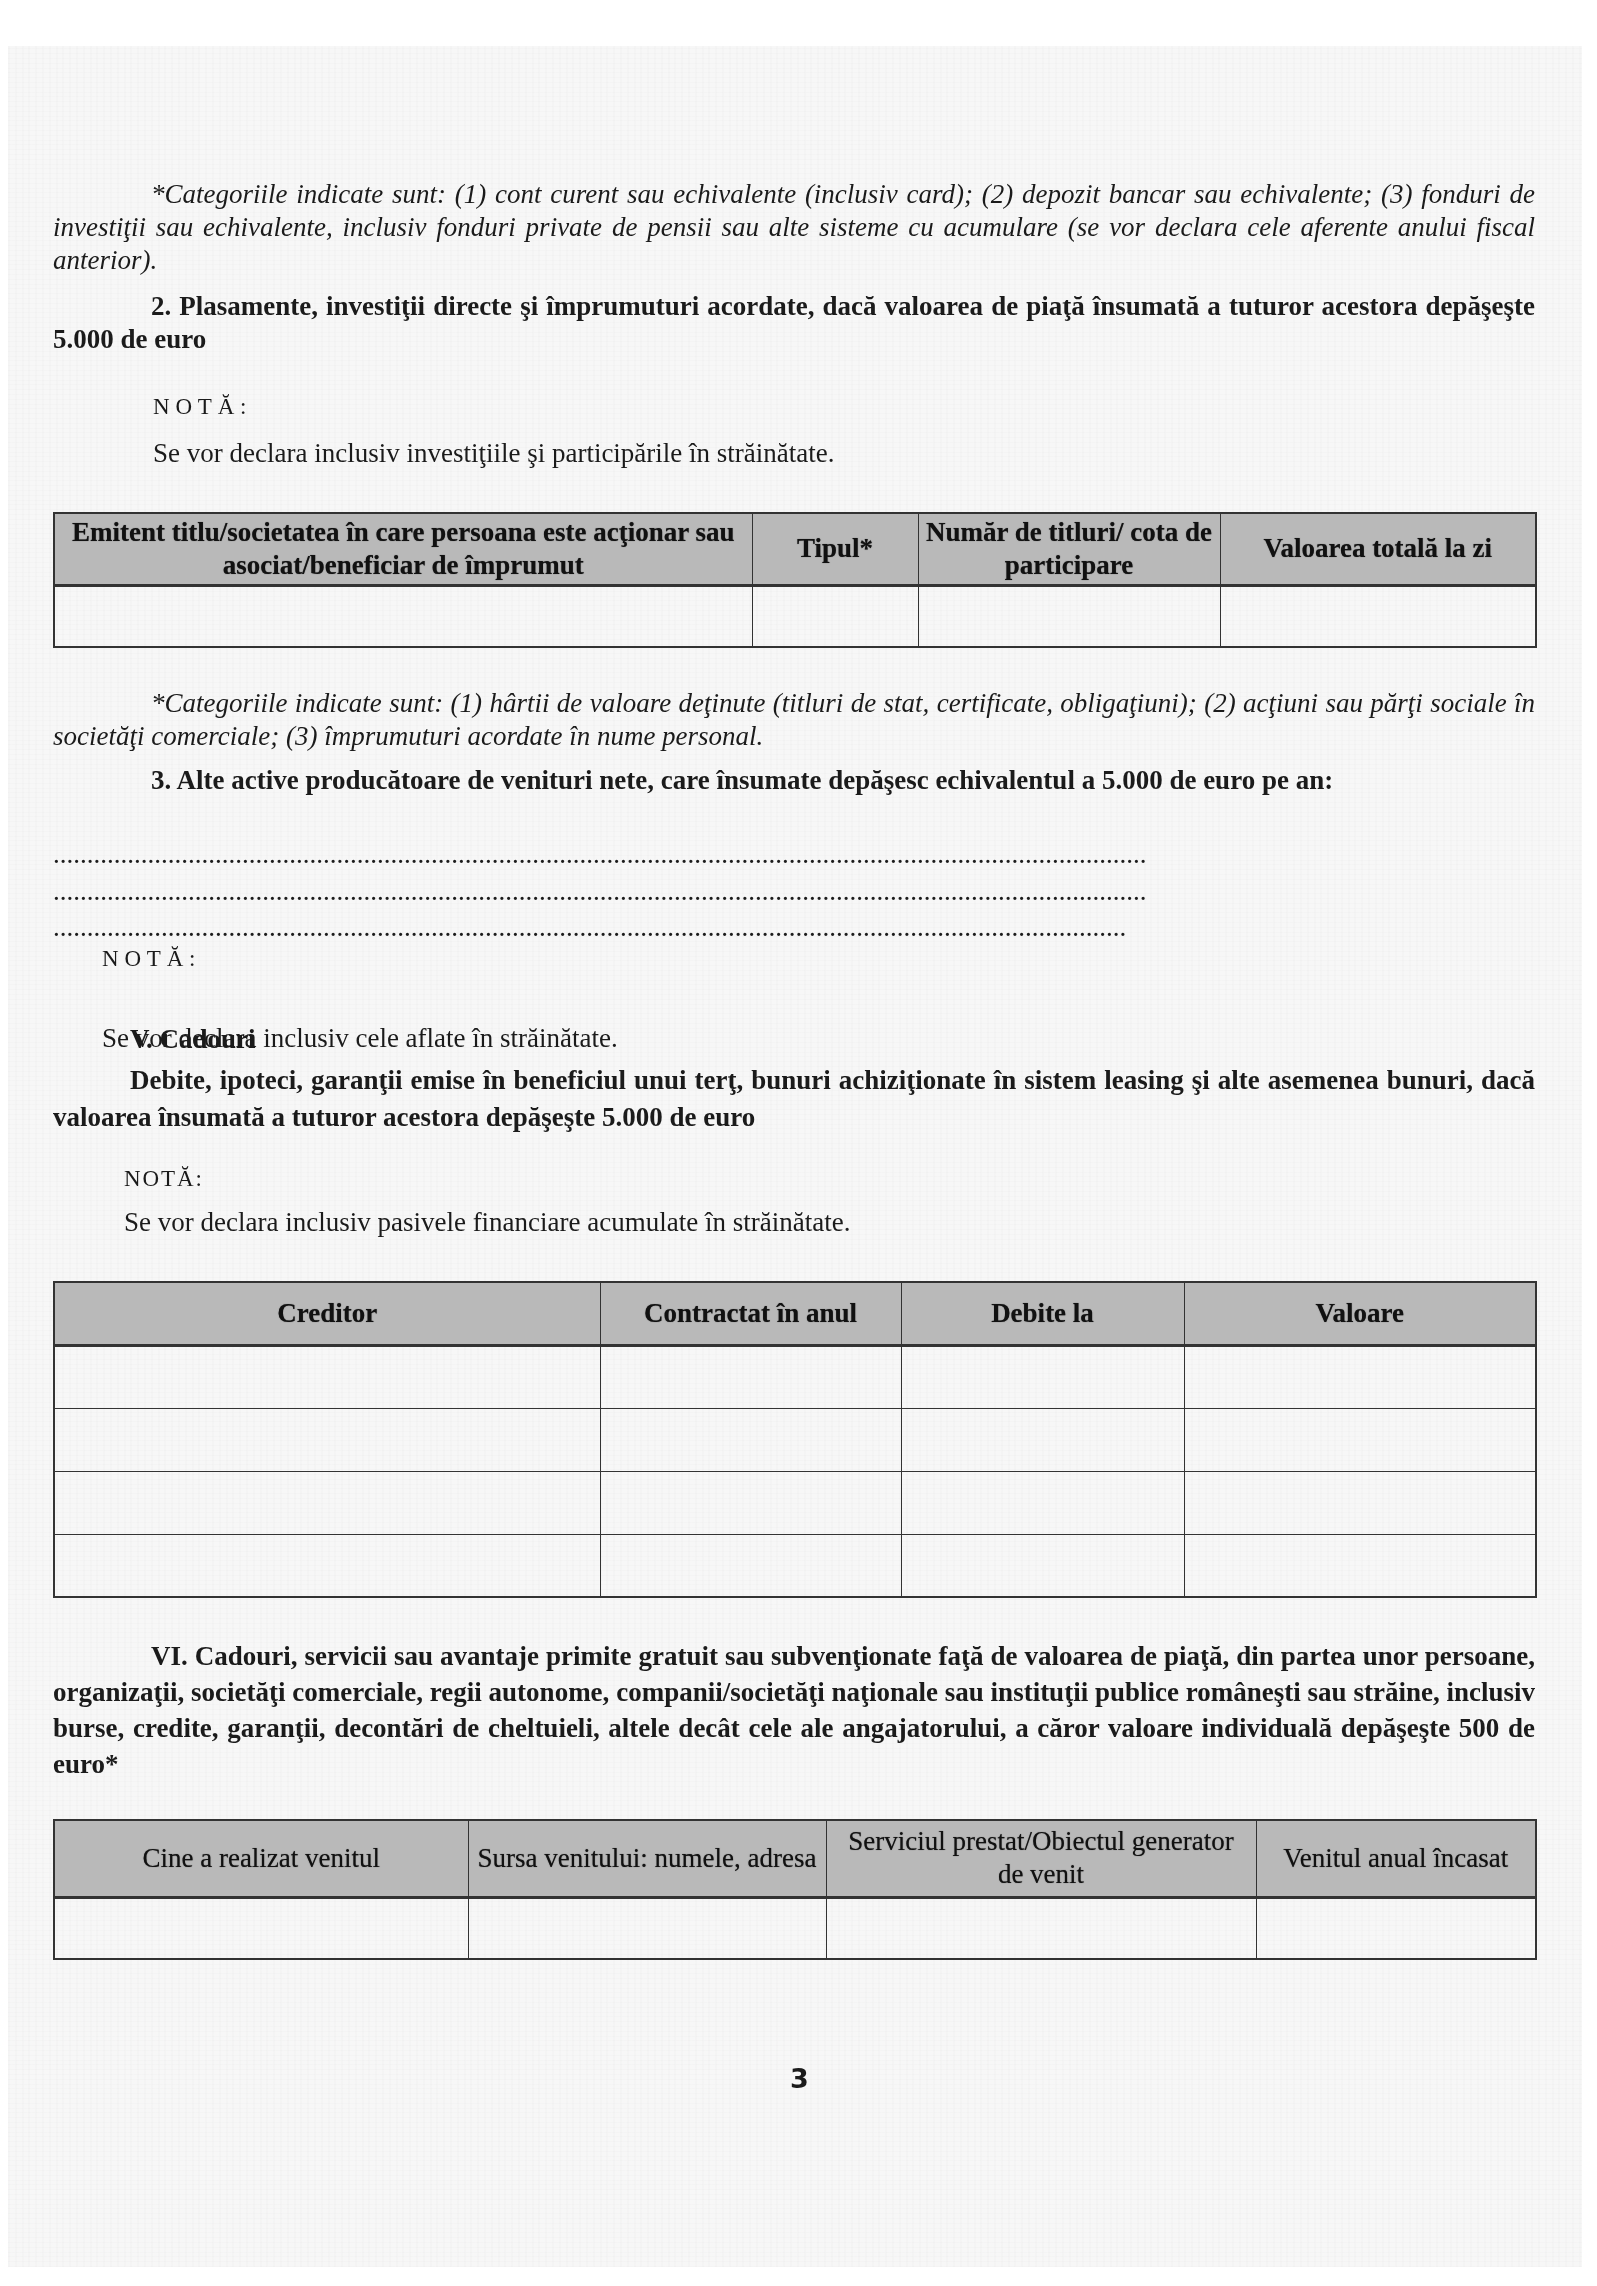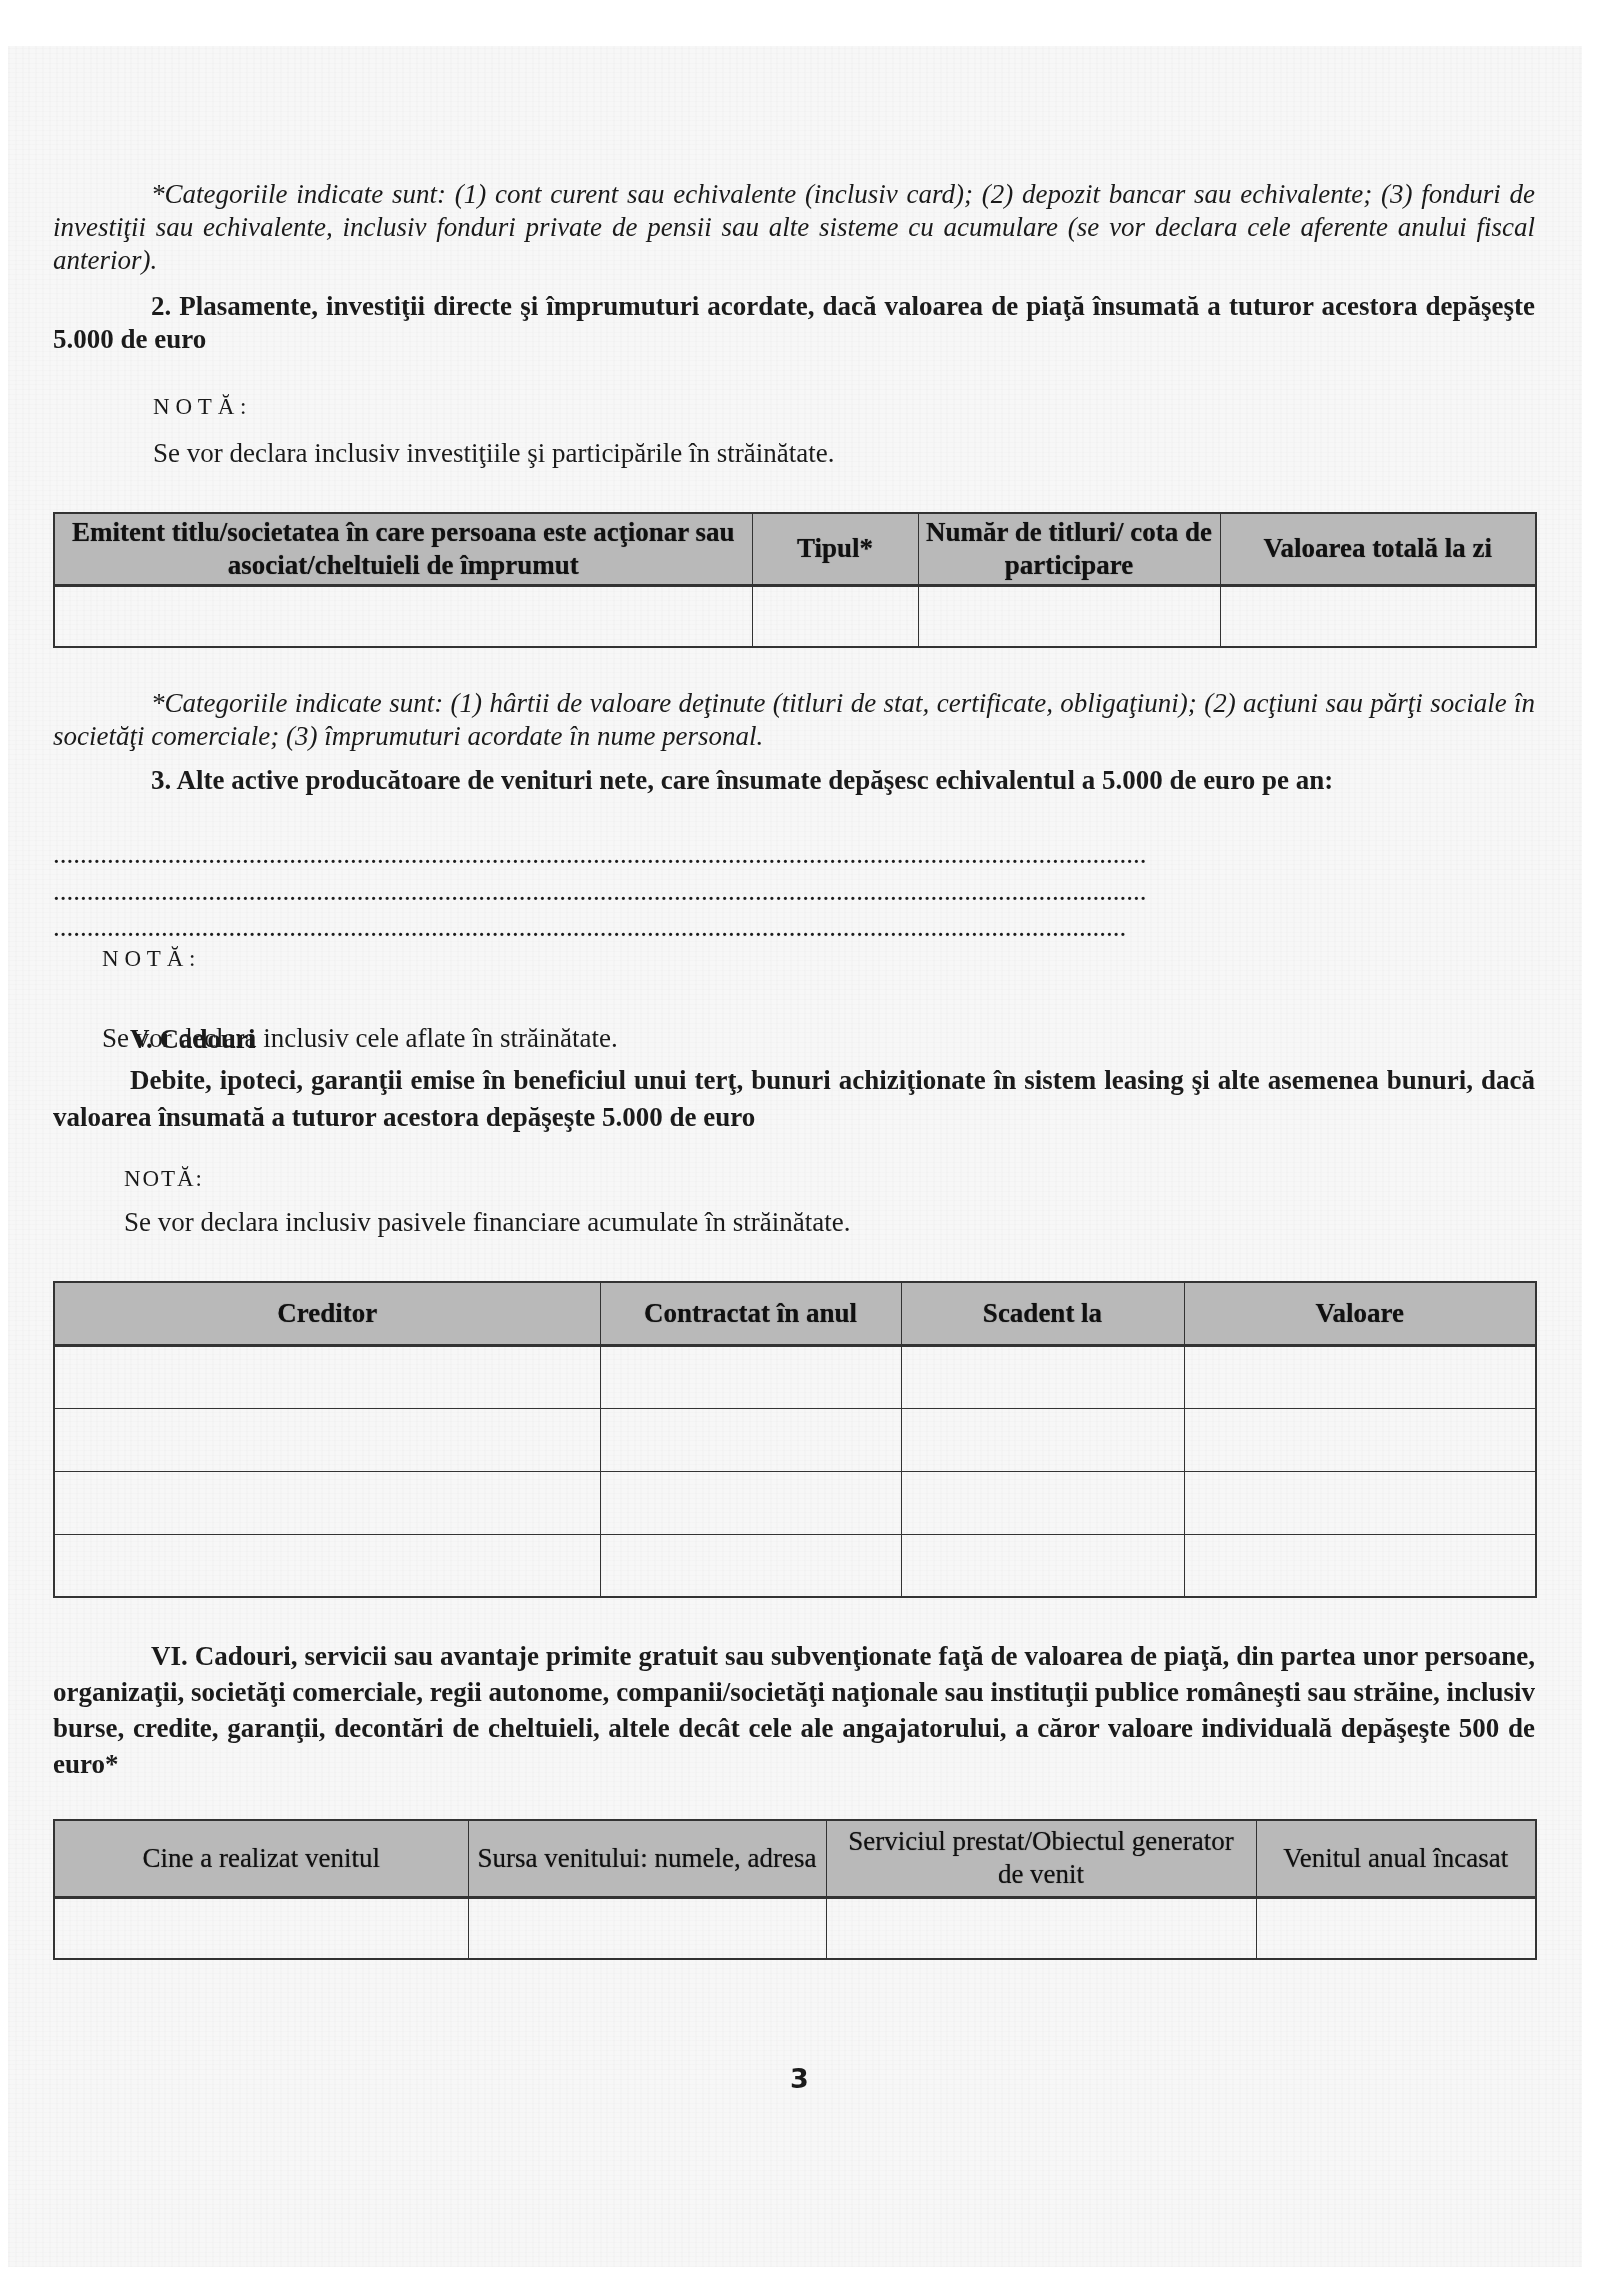--- a/index.html
+++ b/index.html
@@ -55,21 +55,21 @@
 
 <table class="form" style="left:53px; top:512px; width:1482px;">
   <colgroup>
     <col style="width:698px">
       <col style="width:166px">
       <col style="width:302px">
       <col style="width:316px">
   </colgroup>
   <thead>
     <tr style="height:72px">
-      <th>Emitent titlu/societatea în care persoana este acţionar sau asociat/cheltuieli de împrumut</th>
+      <th>Emitent titlu/societatea în care persoana este acţionar sau asociat/beneficiar de împrumut</th>
       <th>Tipul*</th>
       <th>Număr de titluri/ cota de participare</th>
       <th>Valoarea totală la zi</th>
     </tr>
   </thead>
   <tbody>
     <tr style="height:62px">
       <td></td>
       <td></td>
       <td></td>
@@ -99,21 +99,21 @@
   <colgroup>
     <col style="width:546px">
       <col style="width:301px">
       <col style="width:283px">
       <col style="width:352px">
   </colgroup>
   <thead>
     <tr style="height:63px">
       <th>Creditor</th>
       <th>Contractat în anul</th>
-      <th>Scadent la</th>
+      <th>Debite la</th>
       <th>Valoare</th>
     </tr>
   </thead>
   <tbody>
     <tr style="height:63px">
       <td></td>
       <td></td>
       <td></td>
       <td></td>
     </tr>

